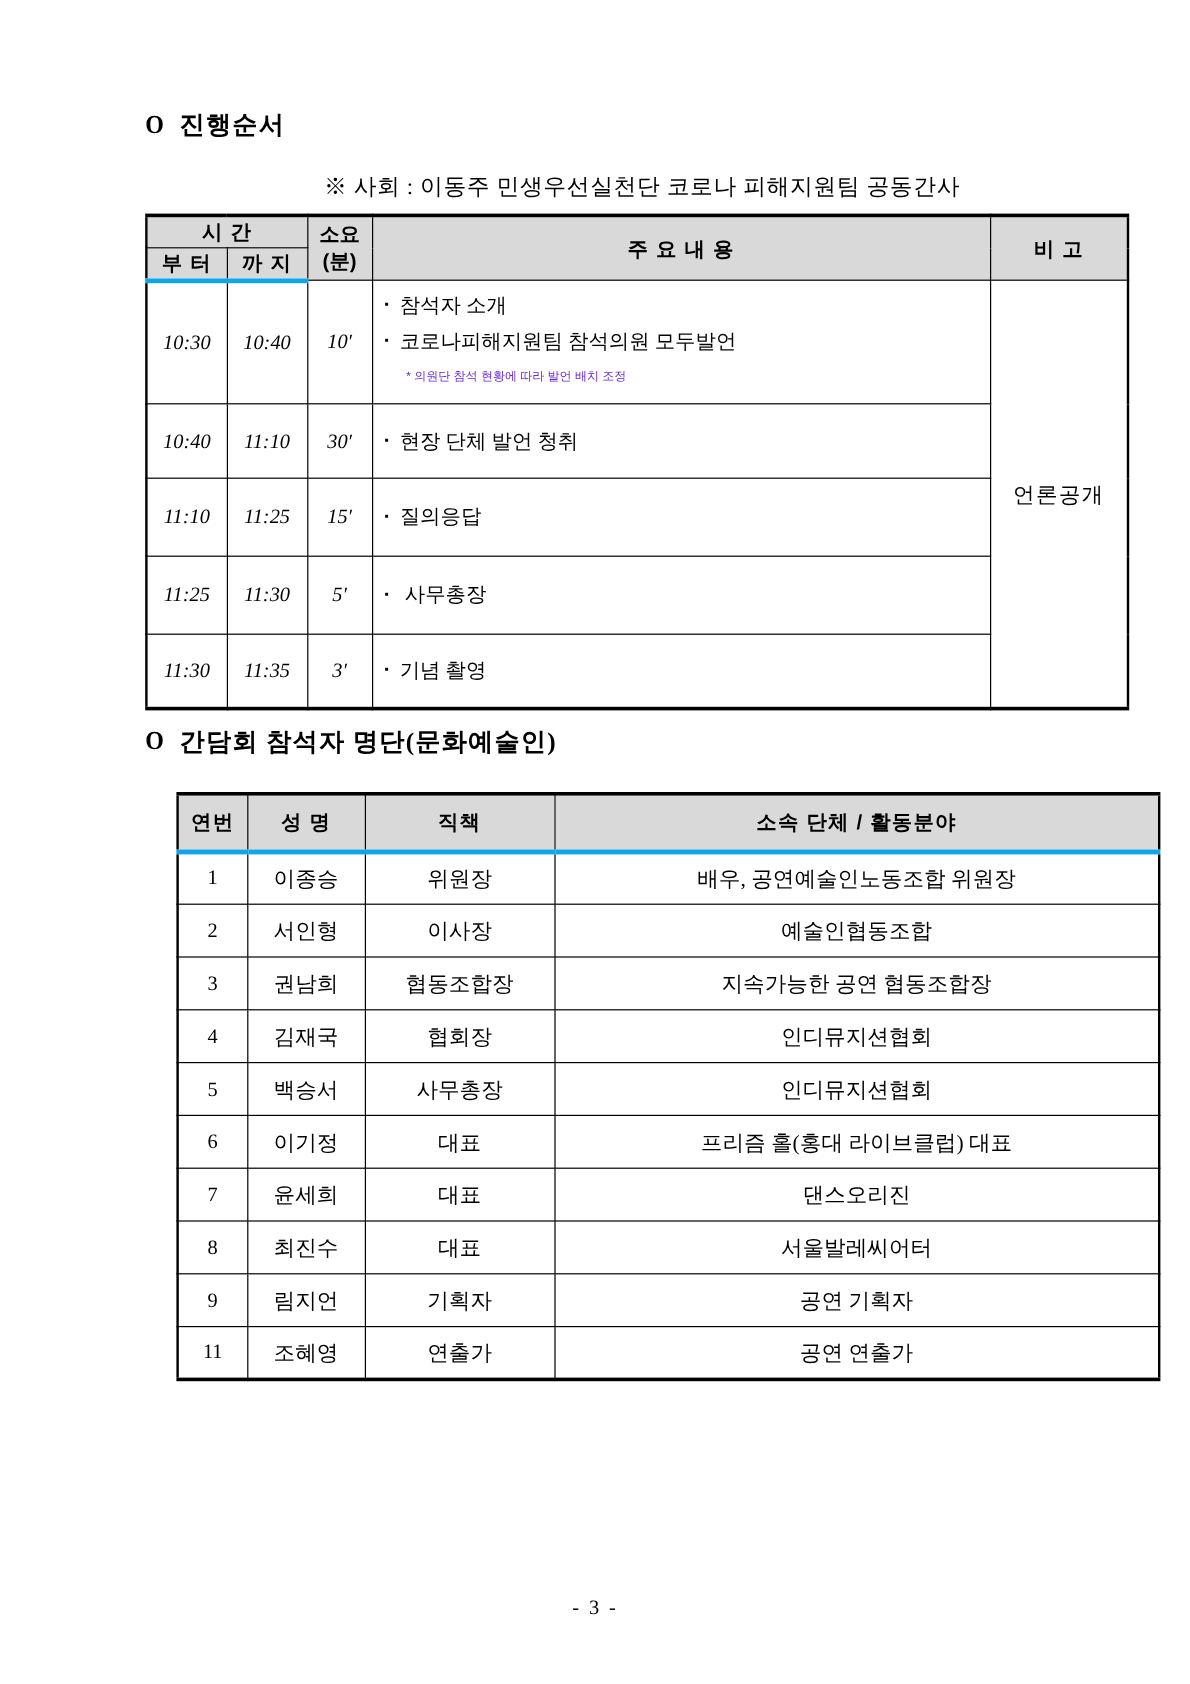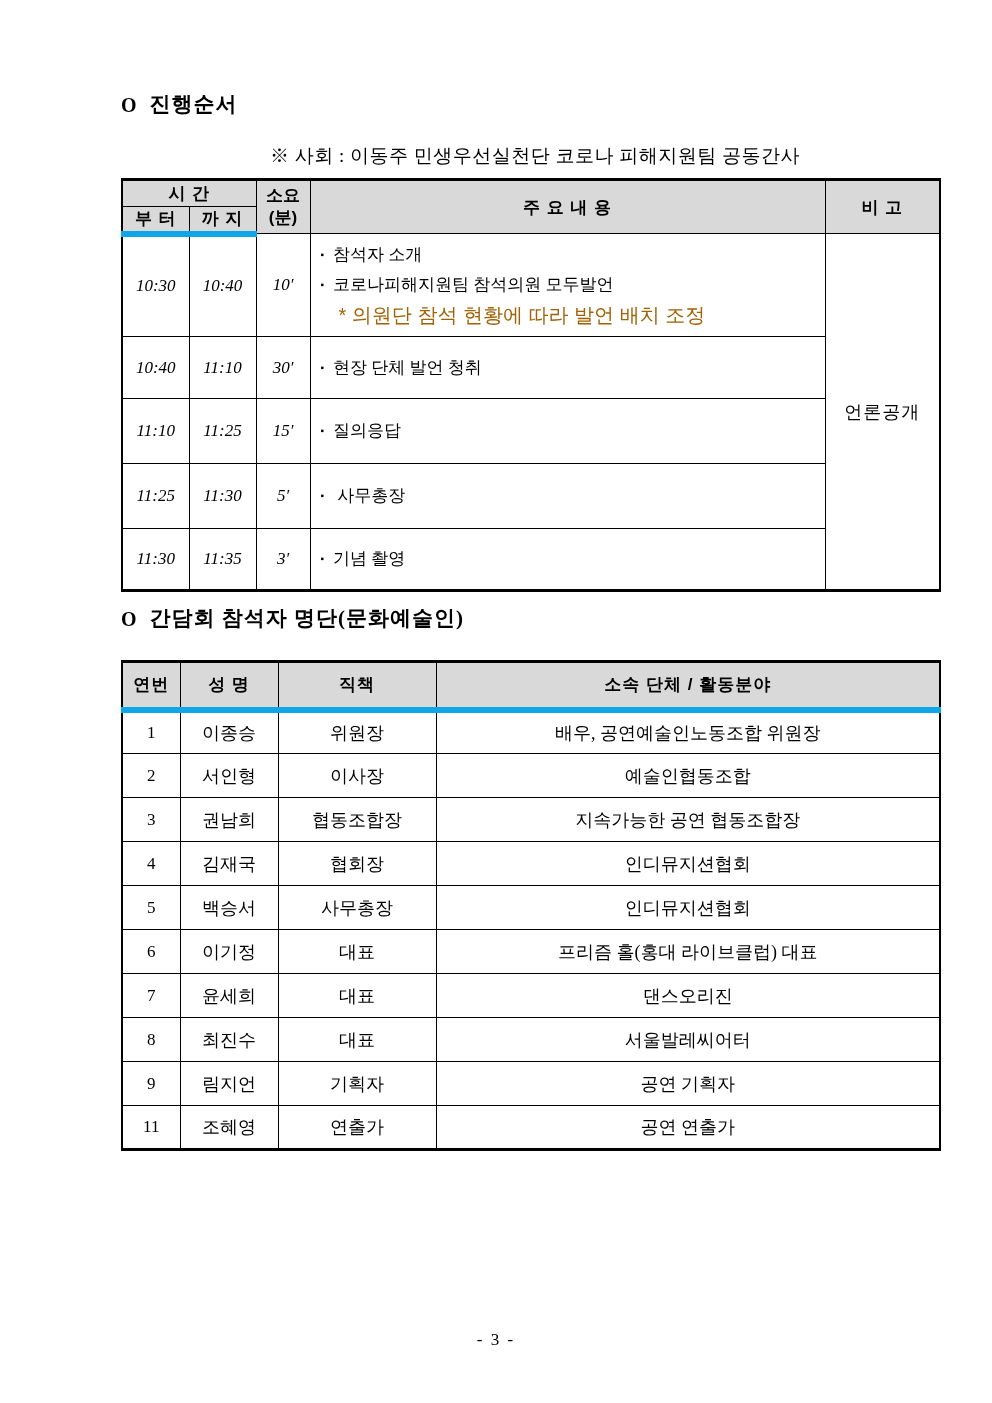--- a/index.html
+++ b/index.html
@@ -31,55 +31,55 @@
     font-size:19px; letter-spacing:0.5px;margin-top:16px;
   }
   table {
     border-collapse:collapse;
     table-layout:fixed;
     position:absolute; left:121px;
     width:818px;
     background:#fff;
   }
   #schedule-table { top:178px; }
-  #attendee-table { top:660px; }
+  #attendee-table { top:660px;margin-left:26px; }
   th, td {
     border:1px solid #000;
     text-align:center; vertical-align:middle;
     font-size:17px;
     overflow:hidden;
   }
   th {
     background:#d9d9d9;
     font-family:"Liberation Sans","DejaVu Sans",sans-serif;
     font-weight:bold;
     letter-spacing:1px;
   }
   
   #schedule-table, #attendee-table { border-top:3px solid #000; border-bottom:3px solid #000; border-left:2px solid #000; border-right:2px solid #000;border-radius:22px; }
-  tr.header-bottom th { border-bottom:6px solid #0ea5e9; }
+  tr.header-bottom th { border-bottom:4px solid #0ea5e9; }
   
   #schedule-table thead tr { height:27px; }
   #schedule-table td.cell-time { font-size:17px;font-style:italic; }
   #schedule-table td.cell-content {
     text-align:left; padding:6px 8px 6px 10px;
     vertical-align:middle;
   }
   .content-line {
     display:flex; align-items:center;
     line-height:30px; font-size:17px;
     white-space:pre;
   }
   .content-line .sq-bullet {
     font-size:10px; margin-right:9px; flex:0 0 auto;
   }
   .content-note {
     font-family:"Liberation Sans","DejaVu Sans",sans-serif;
-    font-size:20px; line-height:30px;
-    padding-left:18px; color:#a16207;
+    font-size:10px; line-height:30px;
+    padding-left:18px; color:#6d28d9;
     white-space:pre;
   }
   .dur-cell { letter-spacing:0; }
   .remark-cell { font-size:18px; letter-spacing:1px;margin-top:34px; }
   .two-line-head { line-height:22px; letter-spacing:0; }
   
   #attendee-table thead tr { height:48px; }
   #attendee-table tbody tr { height:44px; }
   #attendee-table td { font-size:18px; }
   #attendee-table td.col-no { font-size:17px; }

